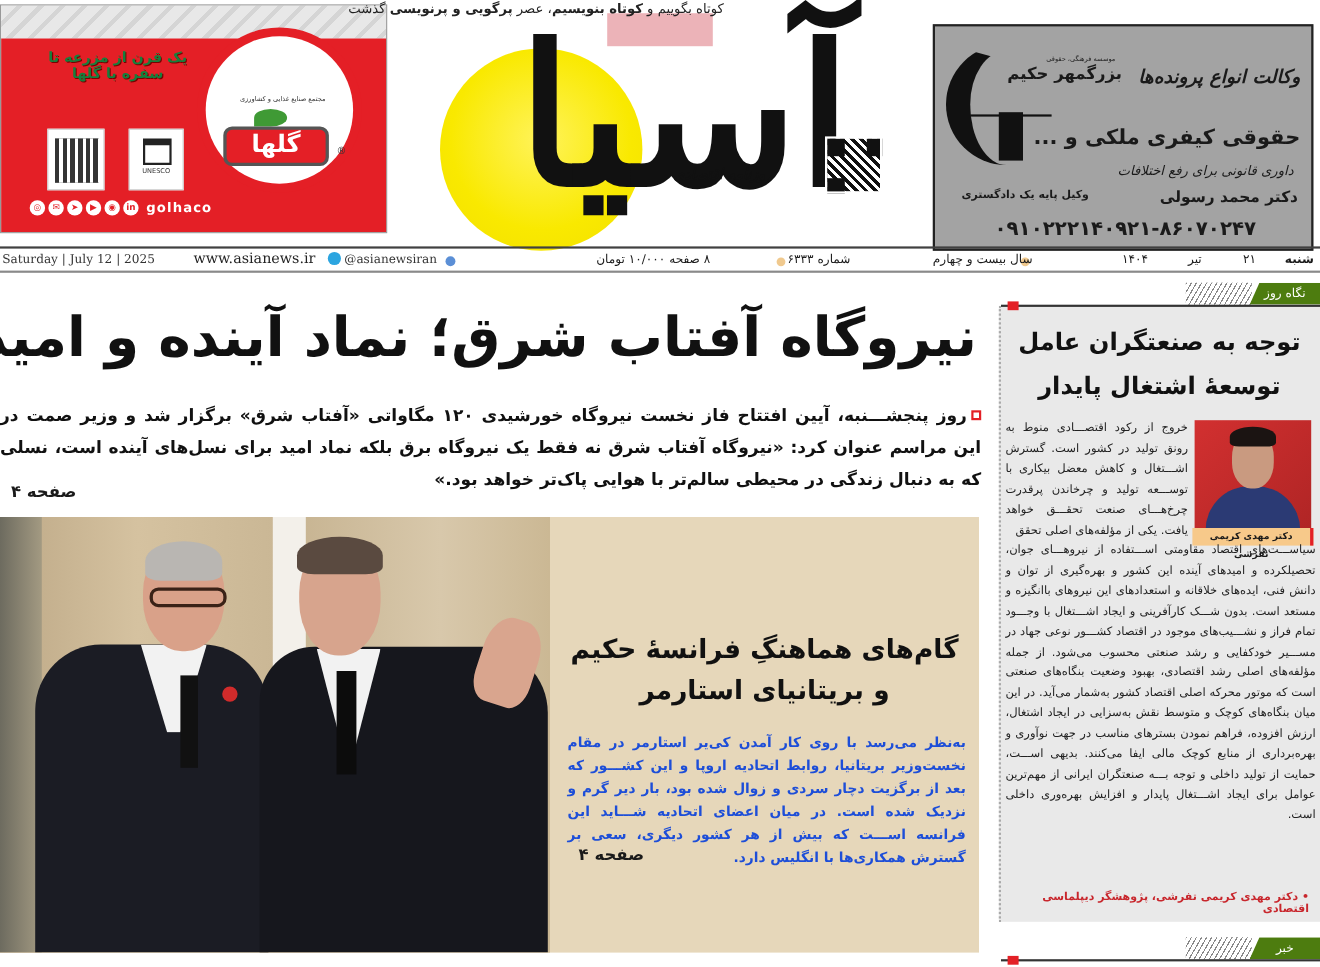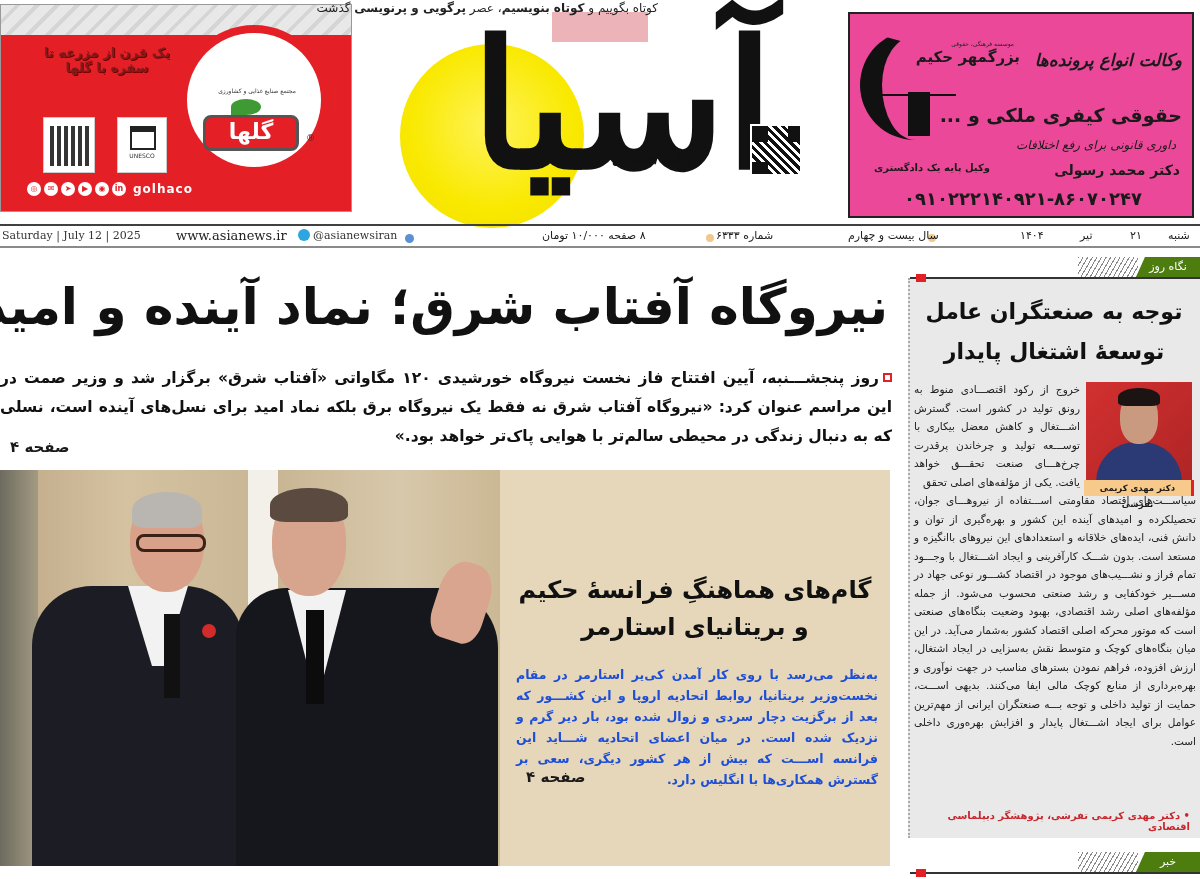--- a/index.html
+++ b/index.html
@@ -5,21 +5,21 @@
   * { box-sizing: border-box; margin: 0; padding: 0; }
   html, body { width: 1200px; height: 879px; overflow: hidden; background: #ffffff; }
   body { position: relative; font-family: "DejaVu Sans", sans-serif; color: #1a1a1a; }
   .abs { position: absolute; }
   .rtl { direction: rtl; }
 
   
   #ad-left { left: 0; top: 4px; width: 352px; height: 208px; border: 1px solid #999; background: #f1f1f1; overflow: hidden; }
   #ad-left .herb-band { position: absolute; left: 0; top: 0; width: 100%; height: 30px; background: repeating-linear-gradient(135deg,#e8e8e8 0 10px,#d5d5d5 10px 14px); }
   #ad-left .red { position: absolute; left: 0; top: 30px; width: 352px; height: 178px; background: #e41f26; }
-  #ad-left .slogan { position: absolute; left: 22px; top: 40px; width: 168px; font-size: 13px; font-weight: bold; color: #7f1d1d; text-align: center; direction: rtl; text-shadow: 1px 1px 0 #7a0000; }
+  #ad-left .slogan { position: absolute; left: 22px; top: 40px; width: 168px; font-size: 13px; font-weight: bold; color: #15803d; text-align: center; direction: rtl; text-shadow: 1px 1px 0 #7a0000; }
   #ad-left .circle-wrap { position: absolute; left: 178px; top: 20px; width: 150px; height: 150px; border-radius: 50%; background: #e41f26; }
   #ad-left .circle { position: absolute; left: 8px; top: 8px; width: 134px; height: 134px; border-radius: 50%; background: #fff; }
   #ad-left .company { position: absolute; left: 10px; top: 54px; width: 120px; font-size: 6px; color: #333; text-align: center; direction: rtl; }
   #ad-left .logo-word { position: absolute; left: 16px; top: 82px; width: 96px; height: 36px; border-radius: 8px; background: #e41f26; border: 3px solid #555; color: #fff; font-size: 22px; font-weight: bold; line-height: 28px; text-align: center; direction: rtl; }
   #ad-left .leaf { position: absolute; left: 44px; top: 66px; width: 30px; height: 16px; border-radius: 50% 50% 50% 0; background: #3f9a35; }
   #ad-left .reg { position: absolute; right: 6px; top: 100px; font-size: 9px; color: #333; }
   #ad-left .qr { position: absolute; left: 42px; top: 112px; width: 52px; height: 56px; background: #fff; border: 1px solid #ccc; }
   #ad-left .qr .qr-inner { position: absolute; left: 6px; top: 8px; width: 40px; height: 40px; background:
       repeating-linear-gradient(90deg,#111 0 4px,#fff 4px 7px), #111; opacity: .85; }
   #ad-left .unesco { position: absolute; left: 116px; top: 112px; width: 50px; height: 56px; background: #fff; border: 1px solid #ccc; font-size: 6px; text-align: center; padding-top: 34px; color: #333; }
@@ -35,21 +35,21 @@
   #sun { left: 400px; top: 44px; width: 184px; height: 184px; border-radius: 50%; background: radial-gradient(circle at 50% 45%, #fff35a 0%, #f9e900 60%, #f2df00 100%); }
   #logo-text { left: 404px; top: 6px; width: 370px; height: 216px; font-family: "DejaVu Serif", serif; font-size: 176px; line-height: 200px; font-weight: bold; color: #111; direction: rtl; text-align: right; letter-spacing: -6px; }
   #logo-sub { left: 612px; top: 152px; font-size: 13px; font-style: italic; font-weight: bold; direction: rtl; color: #111; }
   #mast-qr { left: 750px; top: 124px; width: 52px; height: 52px; background:
       linear-gradient(#111,#111) 0 0/16px 16px no-repeat,
       linear-gradient(#111,#111) 36px 0/16px 16px no-repeat,
       linear-gradient(#111,#111) 0 36px/16px 16px no-repeat,
       repeating-linear-gradient(45deg,#111 0 3px,#fff 3px 6px); border: 2px solid #fff; }
 
   
-  #ad-right { left: 848px; top: 12px; width: 346px; height: 206px; border: 2px solid #222; background: #ec4899; }
+  #ad-right { left: 848px; top: 22px; width: 346px; height: 206px; border: 2px solid #222; background: #a3a3a3; }
   #ad-right .emblem { position: absolute; left: 10px; top: 16px; width: 130px; height: 130px; }
   #ad-right .emblem .crescent { position: absolute; left: 0; top: 0; width: 110px; height: 110px; border-radius: 50%; border-left: 22px solid #111; border-top: 6px solid transparent; }
   #ad-right .emblem .pillar { position: absolute; left: 48px; top: 62px; width: 22px; height: 44px; background: #111; }
   #ad-right .emblem .scale { position: absolute; left: 22px; top: 64px; width: 74px; height: 2px; background: #111; }
   #ad-right .org-small { position: absolute; left: 74px; top: 26px; width: 90px; font-size: 6px; direction: rtl; text-align: right; color: #222; }
   #ad-right .org-name { position: absolute; left: 54px; top: 34px; width: 116px; font-size: 15px; font-weight: bold; direction: rtl; text-align: right; }
   #ad-right .l1 { position: absolute; right: 10px; top: 36px; font-size: 17px; font-weight: bold; font-style: italic; direction: rtl; }
   #ad-right .l2 { position: absolute; right: 10px; top: 90px; font-size: 19px; font-weight: bold; direction: rtl; }
   #ad-right .l3 { position: absolute; right: 16px; top: 124px; font-size: 12px; font-style: italic; direction: rtl; }
   #ad-right .l4a { position: absolute; right: 12px; top: 148px; font-size: 14px; font-weight: bold; direction: rtl; }
@@ -184,21 +184,21 @@
   <span class="item en" style="left:298px;"><span class="tg"></span><span>@asianewsiran</span></span>
   <span class="item" style="left:405px; top:5px;"><span class="verified"></span></span>
   <span class="item rtl" style="left:542px;">۸ صفحه ۱۰/۰۰۰ تومان</span>
   <span class="item" style="left:706px; top:5px;"><span class="dot"></span></span>
   <span class="item rtl" style="left:716px;">شماره ۶۳۳۳</span>
   <span class="item" style="left:928px; top:5px;"><span class="dot"></span></span>
   <span class="item rtl" style="left:848px;">سال بیست و چهارم</span>
   <span class="item" style="left:1020px;">۱۴۰۴</span>
   <span class="item" style="left:1080px;font-family:Liberation Serif, serif;">تیر</span>
   <span class="item" style="left:1130px;">۲۱</span>
-  <span class="item" style="left:1168px;">شنبه</span>
+  <span class="item" style="left:1168px;font-weight:bold;">شنبه</span>
 </div>
 
 <h1 id="headline" class="abs">نیروگاه آفتاب شرق؛ نماد آینده و امید</h1>
 <p id="lead" class="abs"><span class="bullet"></span><span>روز پنجشـــنبه، آیین افتتاح فاز نخست نیروگاه خورشیدی ۱۲۰ مگاواتی «آفتاب شرق» برگزار شد و وزیر صمت در این مراسم عنوان کرد: «نیروگاه آفتاب شرق نه فقط یک نیروگاه برق بلکه نماد امید برای نسل‌های آینده است، نسلی که به دنبال زندگی در محیطی سالم‌تر با هوایی پاک‌تر خواهد بود.»</span></p>
 <div id="lead-page" class="abs">صفحه ۴</div>
 
 <div id="story" class="abs"></div>
 <div id="photo" class="abs">
   <div class="pillar-l"></div>
   <div class="flag"></div>

